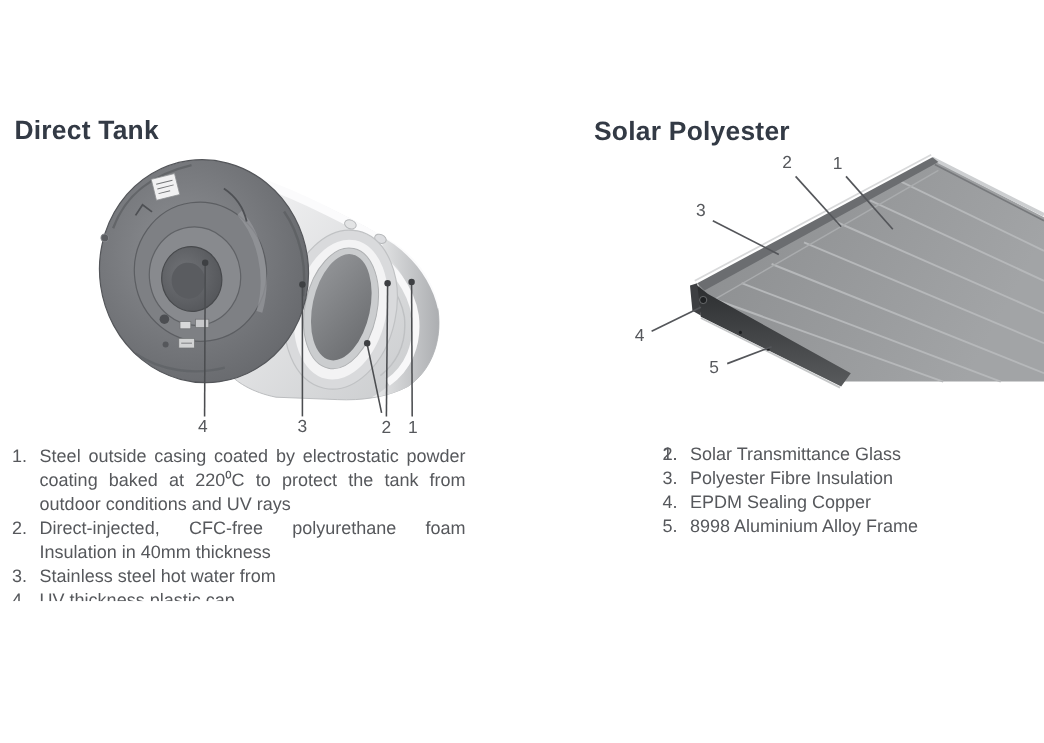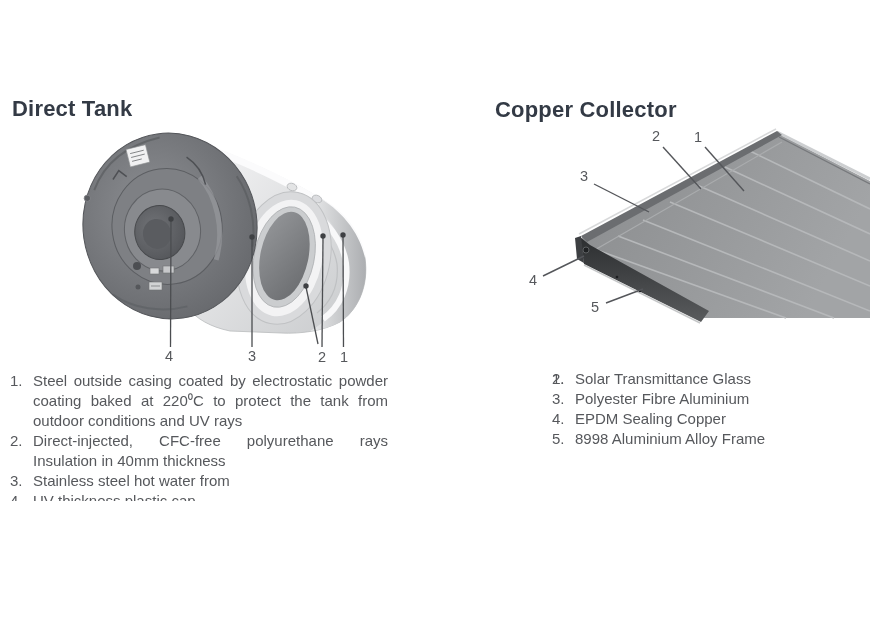--- a/index.html
+++ b/index.html
@@ -18,21 +18,21 @@
   .part{position:relative;padding-left:23px;}
   .part.just{text-align:justify;}
   .pnum{position:absolute;left:0;top:0;}
 </style>
 </head>
 <body>
 
 <div class="page">
 
   <h2 class="title" id="tank-title">Direct Tank</h2>
-  <h2 class="title" id="collector-title">Copper Collector</h2>
+  <h2 class="title" id="collector-title">Solar Polyester</h2>
 
   <svg id="illustration" width="870" height="619" viewBox="0 0 870 619">
     <defs>
       <linearGradient id="bodyGrad" x1="0" y1="0" x2="1" y2="1">
         <stop offset="0" stop-color="#f6f6f7"></stop>
           <stop offset="1" stop-color="#c7c9cb"></stop>
       </linearGradient>
       <linearGradient id="endGrad" x1="0" y1="0" x2="1" y2="0">
         <stop offset="0" stop-color="#e9eaeb"></stop>
           <stop offset="1" stop-color="#acaeb1"></stop>
@@ -169,21 +169,21 @@
   <span class="co" style="left:533px;top:273px;">4</span>
   <span class="co" style="left:595px;top:300px;">5</span>
 
   <div class="plist" id="tank-list">
     <div class="part just">
       <span class="pnum">1.</span>
       <span class="ptext">Steel outside casing coated by electrostatic powder coating baked at 220⁰C to protect the tank from outdoor conditions and UV rays</span>
     </div>
     <div class="part just">
       <span class="pnum">2.</span>
-      <span class="ptext">Direct-injected, CFC-free polyurethane rays Insulation in 40mm thickness</span>
+      <span class="ptext">Direct-injected, CFC-free polyurethane foam Insulation in 40mm thickness</span>
     </div>
     <div class="part">
       <span class="pnum">3.</span>
       <span class="ptext">Stainless steel hot water from</span>
     </div>
     <div class="part">
       <span class="pnum">4.</span>
       <span class="ptext">UV thickness plastic cap</span>
     </div>
   </div>
@@ -191,21 +191,21 @@
   <div class="plist" id="collector-list">
     <div class="part">
       <span class="pnum">1.</span>
     </div>
     <div class="part">
       <span class="pnum">2.</span>
       <span class="ptext">Solar Transmittance Glass</span>
     </div>
     <div class="part">
       <span class="pnum">3.</span>
-      <span class="ptext">Polyester Fibre Aluminium</span>
+      <span class="ptext">Polyester Fibre Insulation</span>
     </div>
     <div class="part">
       <span class="pnum">4.</span>
       <span class="ptext">EPDM Sealing Copper</span>
     </div>
     <div class="part">
       <span class="pnum">5.</span>
       <span class="ptext">8998 Aluminium Alloy Frame</span>
     </div>
   </div>

